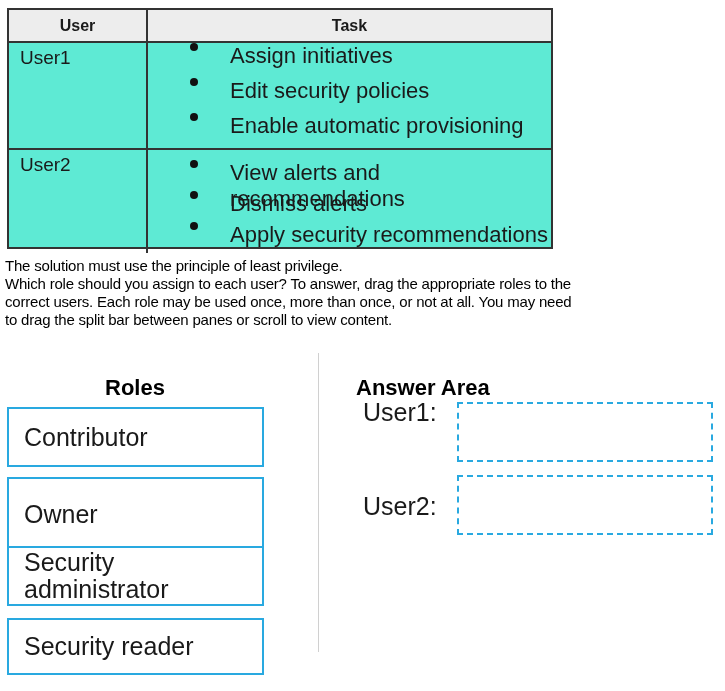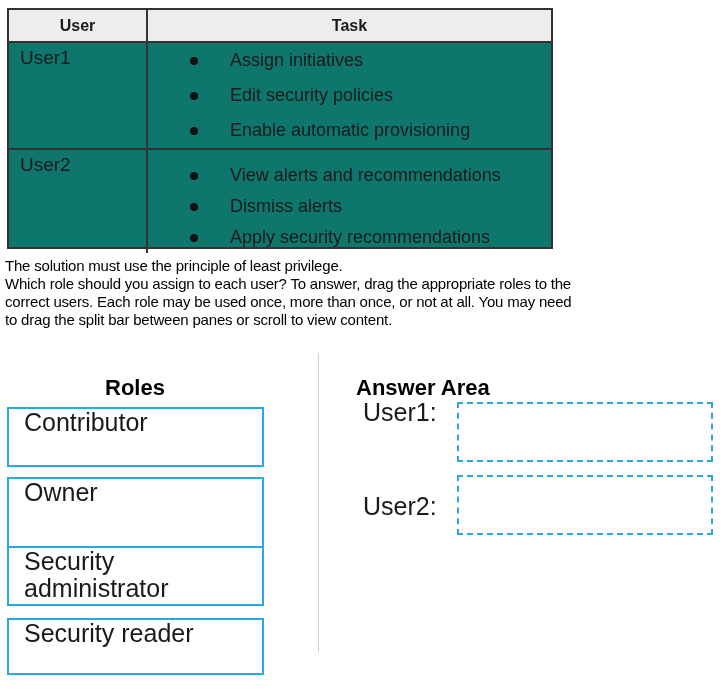--- a/index.html
+++ b/index.html
@@ -15,21 +15,21 @@
   
   .task-table {
     position: absolute;
     left: 7px; top: 8px;
     width: 546px; height: 241px;
     border: 2px solid #333333;
     box-sizing: border-box;
     display: grid;
     grid-template-columns: 139px 1fr;
     grid-template-rows: 33px 107px 1fr;
-    background: #0f766e;
+    background: #5eead4;
   }
   .th {
     background: #EDEDED;
     border-bottom: 2px solid #333333;
     font-weight: bold;
     font-size: 16px;
     display: flex; align-items: center; justify-content: center;
     box-sizing: border-box;
   }
   .col1 { border-right: 2px solid #333333; box-sizing: border-box; }
@@ -37,22 +37,22 @@
   .user-cell {
     font-size: 19px;
     padding: 4px 0 0 11px;
     box-sizing: border-box;
   }
   .task-cell { box-sizing: border-box; }
   .task-cell.r1 .bullet-line { height: 35px; }
   .task-cell.r2 .bullet-line { height: 31px; }
   .task-cell.r2 { padding-top: 10px; }
   .bullet-line {
-    display: flex; align-items: center;
-    font-size: 18px;
+    display: flex; 
+    font-size: 22px;
   }
   .dot {
     width: 8px; height: 8px; border-radius: 50%;
     background: #111111;
     margin-left: 42px; margin-right: 32px;
     flex: 0 0 auto;
   }
   
   .instructions {
     position: absolute;
@@ -73,21 +73,21 @@
   }
   #roles-title { left: 7px; top: 351px; width: 256px; text-align: center; }
   #answer-title { left: 356px; top: 351px; }
   
   .role-box {
     position: absolute;
     left: 7px;
     width: 257px;
     border: 2px solid #29A9E0;
     box-sizing: border-box;
-    display: flex; 
+    display: flex; align-items: center;
     padding-left: 15px; padding-right: 8px;
     font-size: 25px;
     line-height: 27px;
     background: #ffffff;
     cursor: grab;
   }
   #role-0 { top: 407px; height: 60px; }
   #role-1 { top: 477px; height: 74px; }
   #role-2 { top: 546px; height: 60px; }
   #role-3 { top: 618px; height: 57px; }

